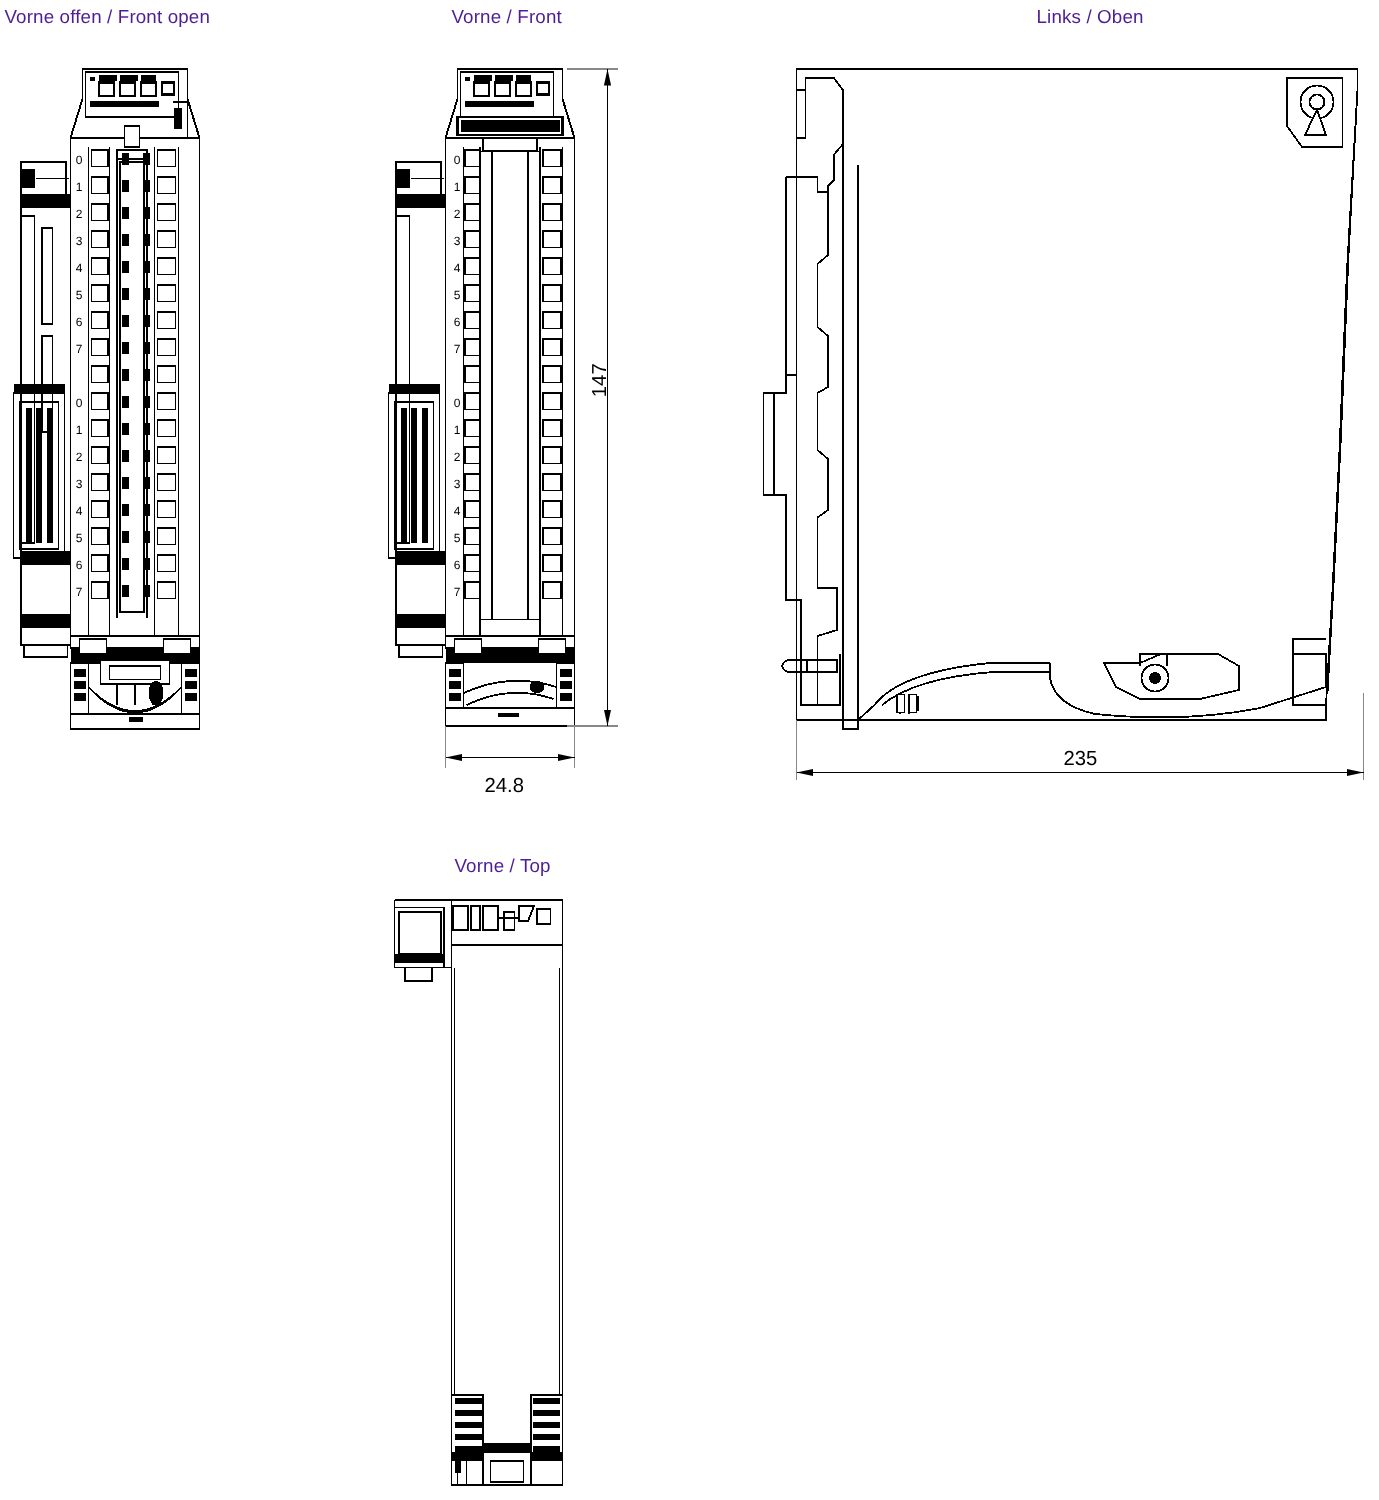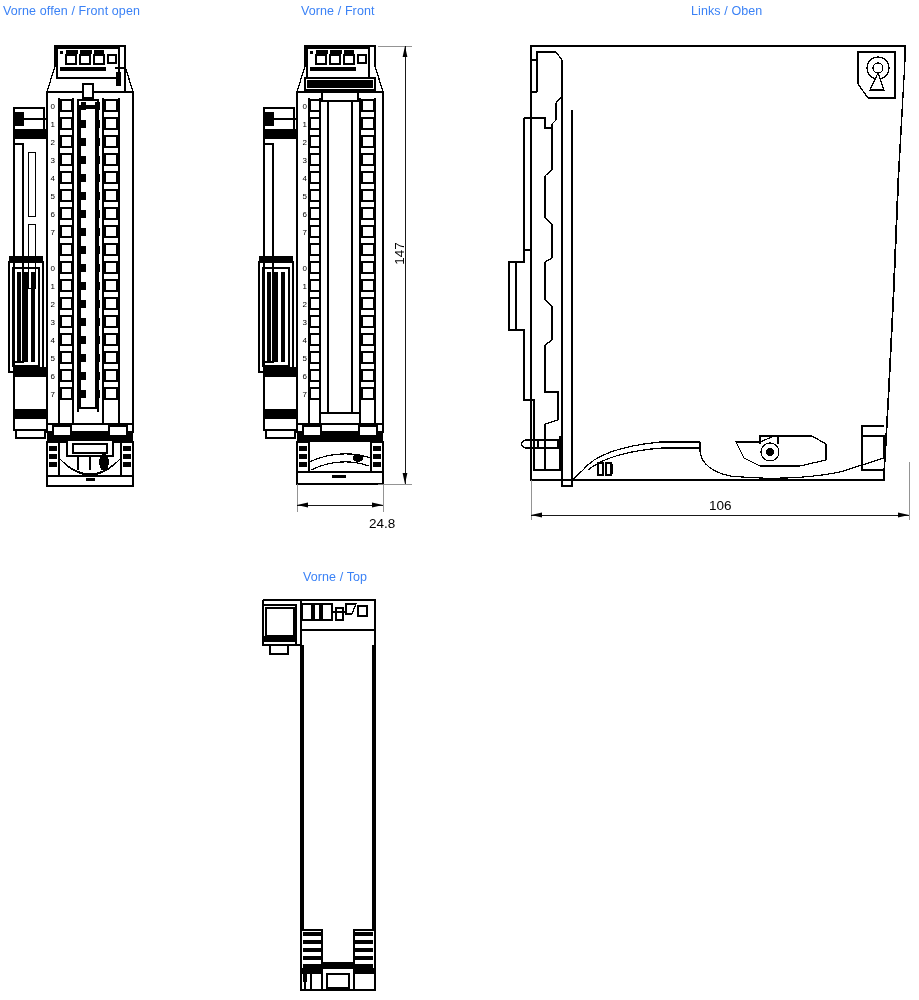--- a/index.html
+++ b/index.html
@@ -10,21 +10,21 @@
   body {
     width: 919px; height: 1000px;
     position: relative;
     font-family: "Liberation Sans", sans-serif;
     color: #000000;
     overflow: hidden;
   }
   .view-title {
     position: absolute;
     font-size: 12.5px;
-    color: #3b82f6;
+    color: #4c1d95;
     white-space: nowrap;
     letter-spacing: 0.1px;
   }
   #title-front-open { left: 3px;   top: 4px; }
   #title-front      { left: 301px; top: 4px; }
   #title-left       { left: 691px; top: 4px; }
   #title-top        { left: 303px; top: 570px; }
 
   .drawing-svg {
     position: absolute;
@@ -36,34 +36,34 @@
     position: absolute;
     font-size: 13.5px;
     color: #000;
     white-space: nowrap;
   }
   #dim-147 {
     left: 388px; top: 246px;
     transform: rotate(-90deg);
     transform-origin: center center;
   }
-  #dim-248 { left: 323px; top: 516px; margin-left: 46px; }
+  #dim-248 { left: 323px; top: 516px; }
   #dim-129 { left: 709px; top: 498px; }
 </style>
 </head>
 <body>
 
 <div class="view-title" id="title-front-open">Vorne offen / Front open</div>
 <div class="view-title" id="title-front">Vorne / Front</div>
 <div class="view-title" id="title-left">Links / Oben</div>
 <div class="view-title" id="title-top">Vorne / Top</div>
 
 <div class="dim-label" id="dim-147">147</div>
 <div class="dim-label" id="dim-248">24.8</div>
-<div class="dim-label" id="dim-129">106</div>
+<div class="dim-label" id="dim-129">235</div>
 
 <svg class="drawing-svg" viewBox="0 0 919 1000" xmlns="http://www.w3.org/2000/svg">
   <defs>
     <marker id="arrL" markerWidth="12" markerHeight="8" refX="11" refY="4" orient="auto" markerUnits="userSpaceOnUse">
       <path d="M11,4 L0,1.6 L0,6.4 Z" fill="#000"></path>
     </marker>
     <marker id="arrR" markerWidth="12" markerHeight="8" refX="1" refY="4" orient="auto" markerUnits="userSpaceOnUse">
       <path d="M1,4 L12,1.6 L12,6.4 Z" fill="#000"></path>
     </marker>
   </defs>

